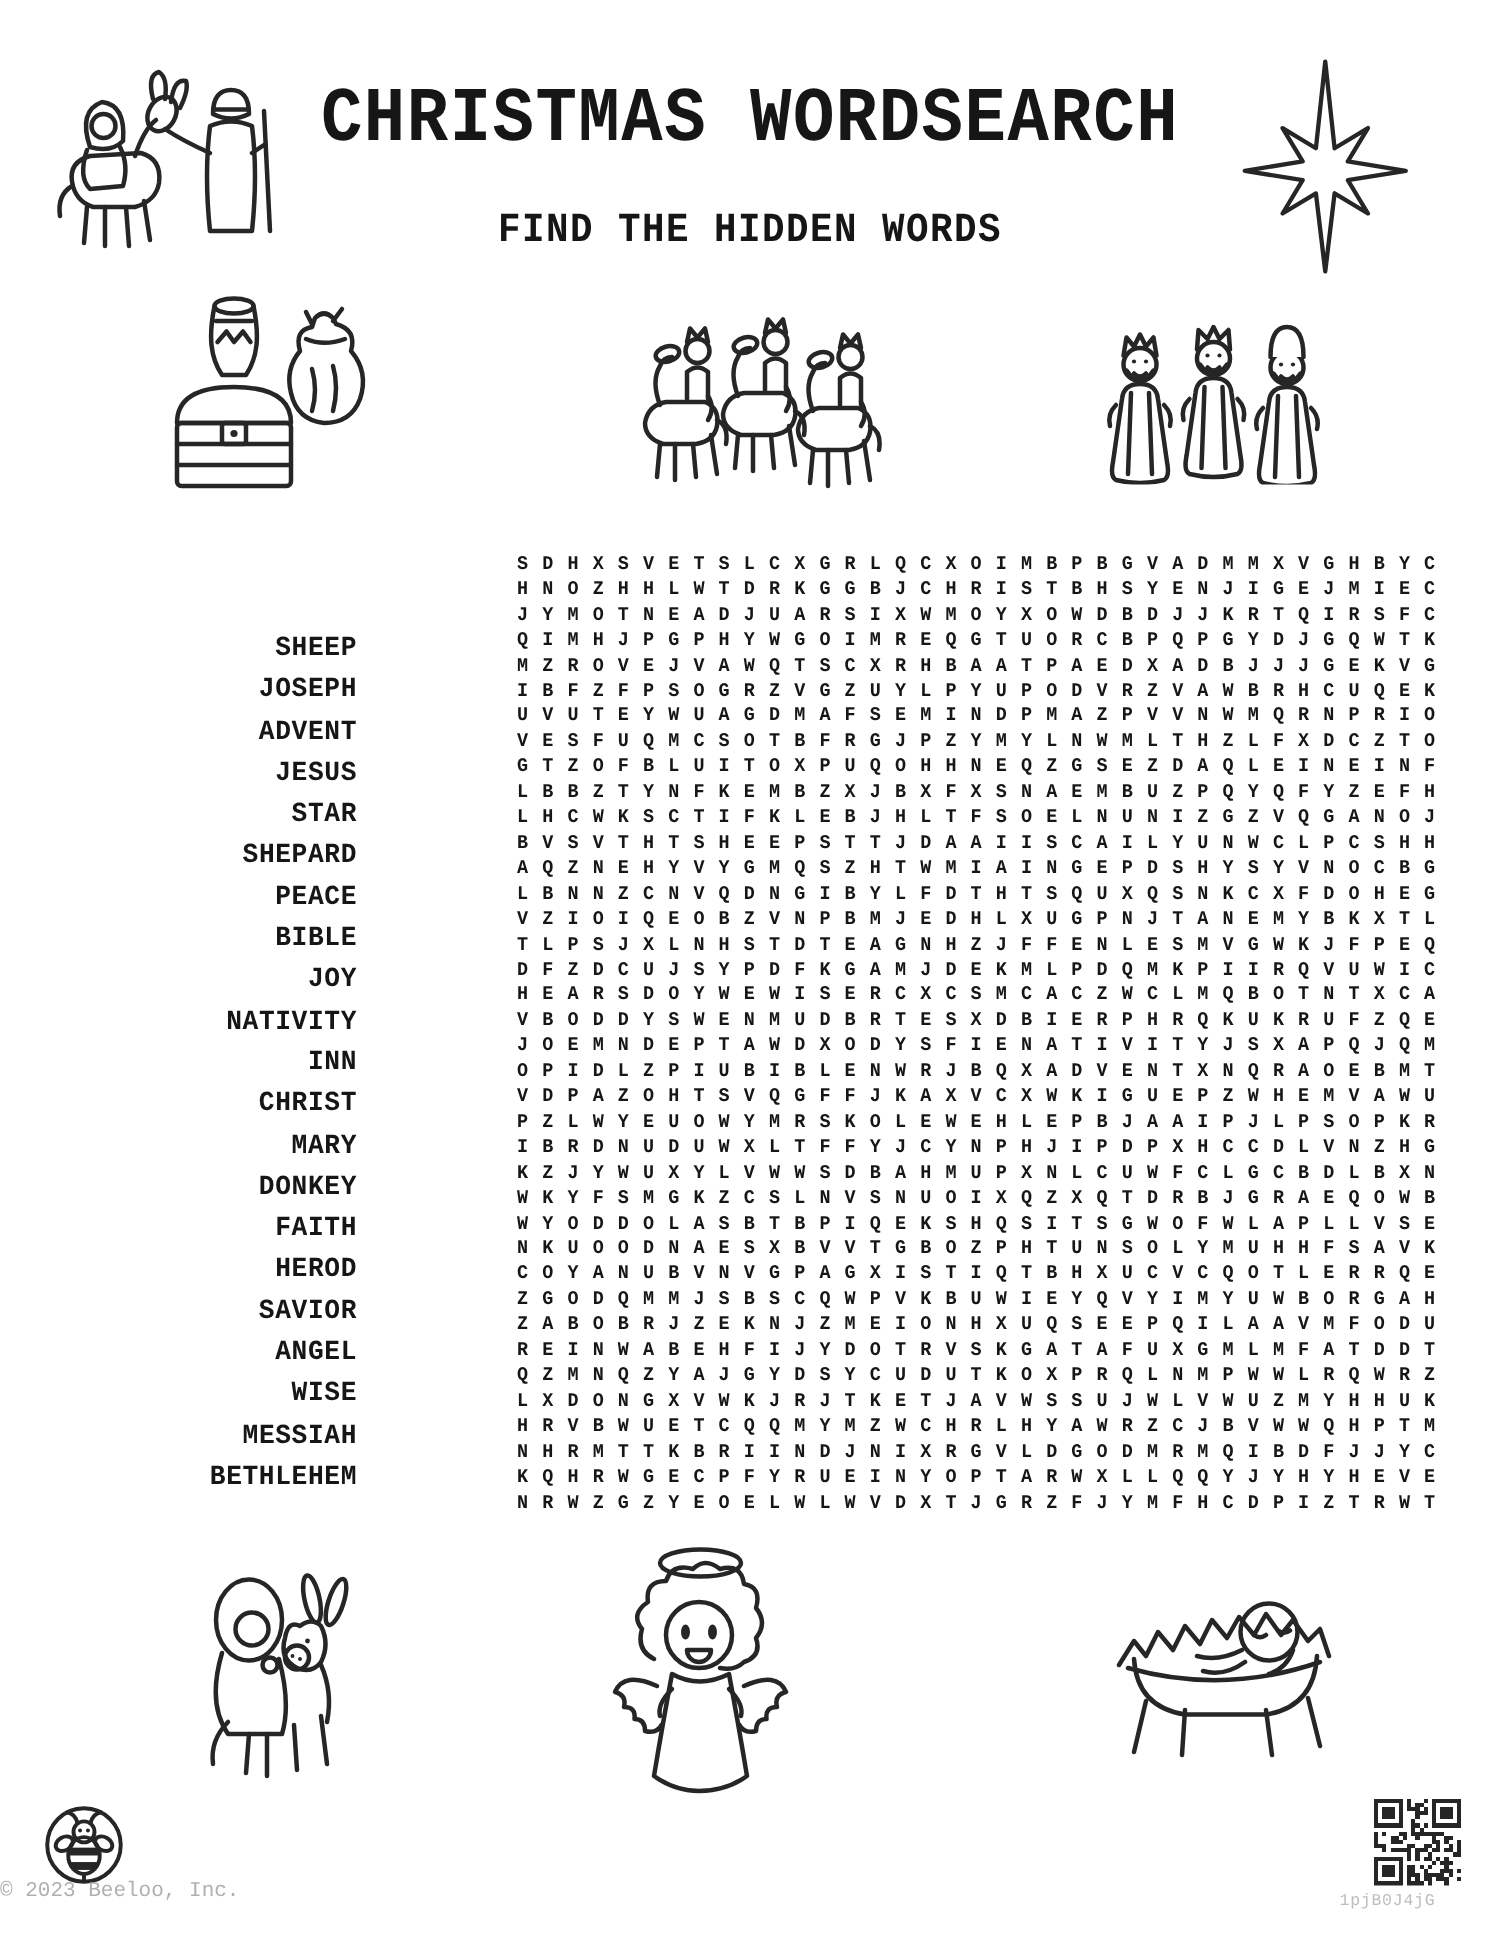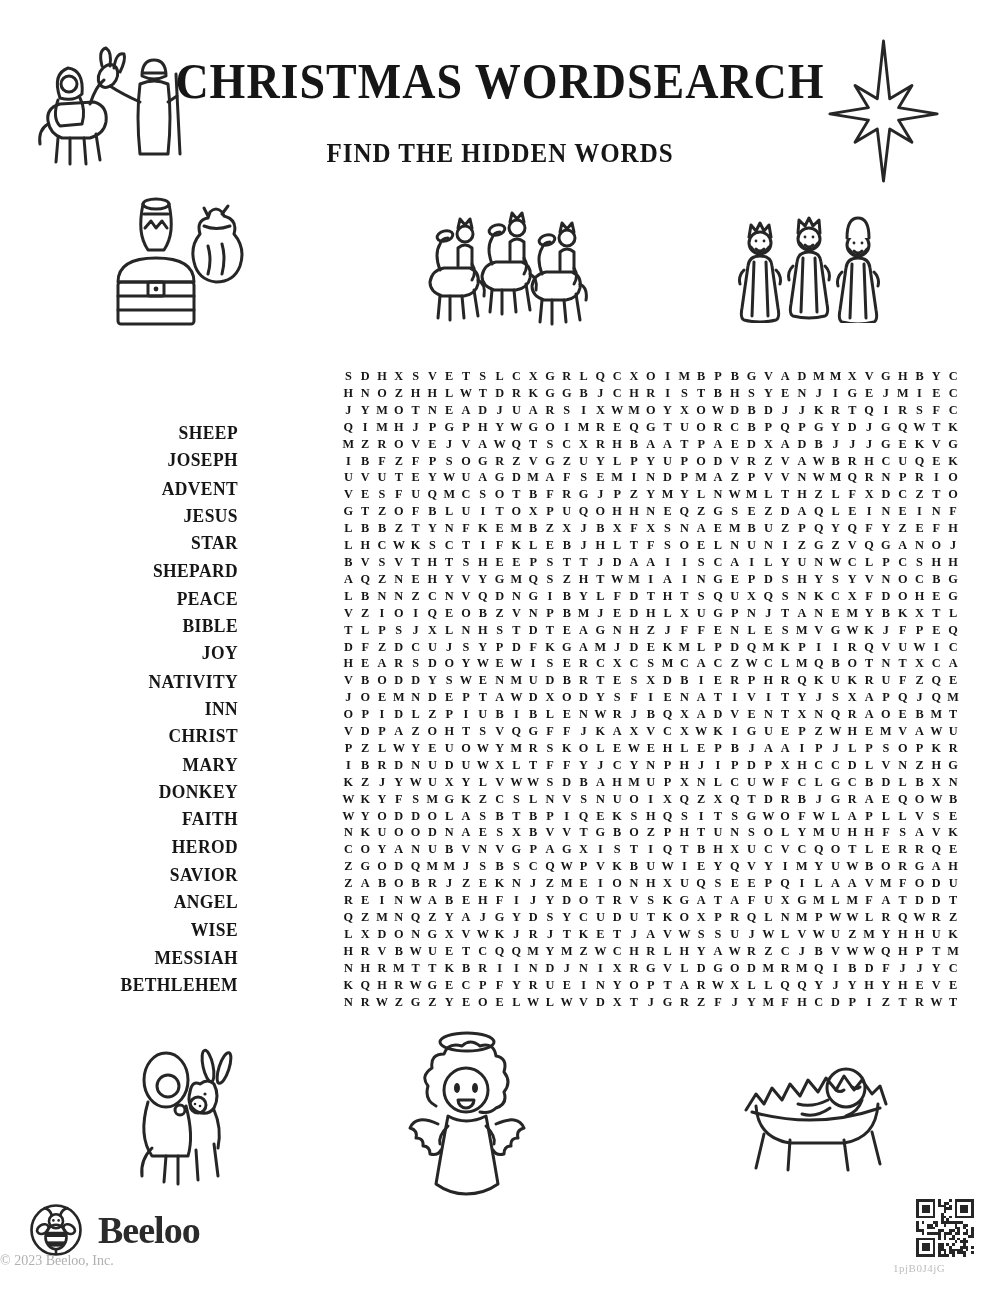--- a/index.html
+++ b/index.html
@@ -1,18 +1,18 @@
 <!DOCTYPE html>
 <html><head>
 <meta charset="utf-8">
 <style>
   html,body{margin:0;padding:0;background:#ffffff;}
   #page{
     position:relative;width:1000px;height:1294px;background:#fff;overflow:hidden;
-    font-family:Liberation Serif, serif;color:#1e1e1e;
+    font-family:Liberation Mono, monospace;color:#1e1e1e;
   }
   .abs{position:absolute;}
   
   .title{
     left:0;right:0;top:54px;text-align:center;
     font-size:46px;font-weight:900;letter-spacing:1px;transform:scaleY(1.12);
     color:#161616;
   }
   .subtitle{
     left:0;right:0;top:139px;text-align:center;
@@ -1660,21 +1660,20 @@
             <ellipse cx="32" cy="40" rx="12" ry="14"></ellipse>
           </clipPath>
         <g clip-path="url(#beebody)">
           <rect x="18" y="34" width="28" height="6" fill="#262626"></rect>
           <rect x="18" y="45" width="28" height="6" fill="#262626"></rect>
         </g>
         <circle class="dot" cx="29" cy="21" r="1.5"></circle>
           <circle class="dot" cx="35" cy="21" r="1.5"></circle>
       </svg>
     </div>
-    <div class="brand">Beeloo</div>
   </div>
 
   <div class="abs copyright">© 2023 Beeloo, Inc.</div>
 
   <div class="abs qr">
     <svg viewBox="0 0 58 58" shape-rendering="crispEdges">
         <rect x="22.095238095238095" y="0" width="2.761904761904762" height="2.761904761904762" fill="#262626"></rect>
         <rect x="33.14285714285714" y="0" width="2.761904761904762" height="2.761904761904762" fill="#262626"></rect>
         <rect x="22.095238095238095" y="2.761904761904762" width="2.761904761904762" height="2.761904761904762" fill="#262626"></rect>
         <rect x="27.61904761904762" y="2.761904761904762" width="2.761904761904762" height="2.761904761904762" fill="#262626"></rect>

